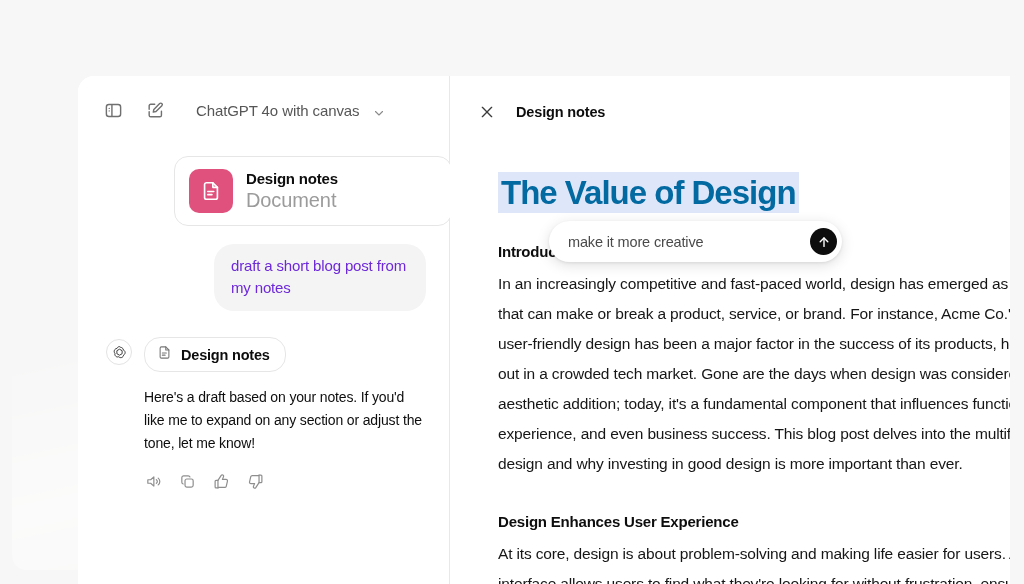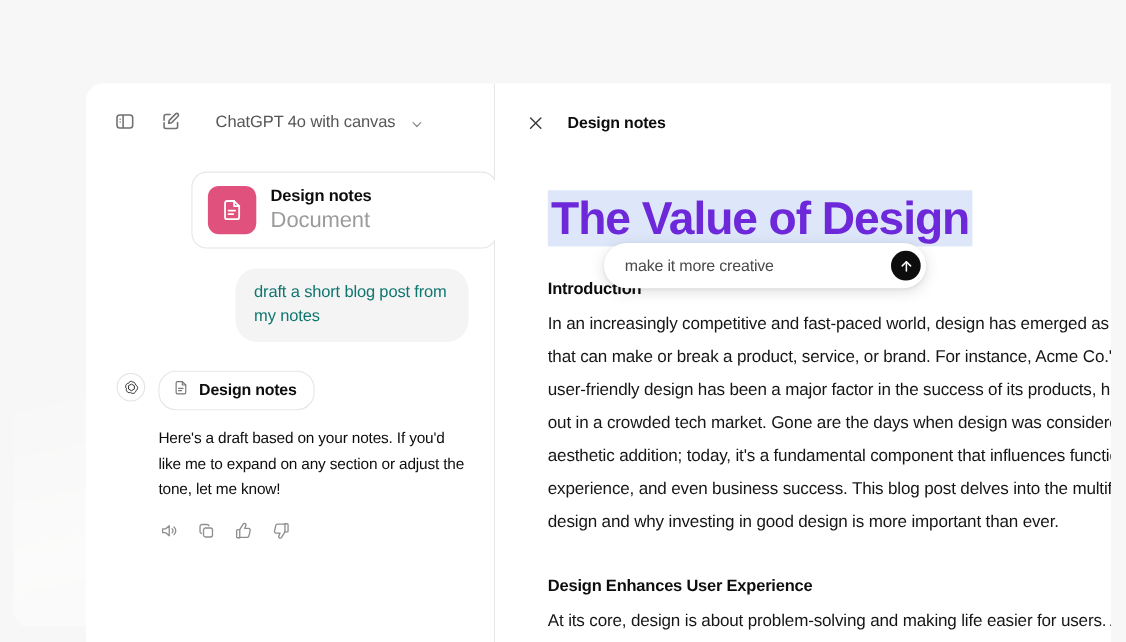--- a/index.html
+++ b/index.html
@@ -160,21 +160,21 @@
   .doc-sub { font-size: 20px; color: #9b9b9b; letter-spacing: -0.1px; }
 
   
   .user-row { display: flex; justify-content: flex-end; margin-top: 18px; padding-right: 1px; }
   .user-bubble {
     background: #f4f4f4;
     border-radius: 20px;
     padding: 11px 17px 12px;
     max-width: 212px;
     font-size: 15px;
-    color: #0f766e;
+    color: #6d28d9;
     line-height: 1.48;
     letter-spacing: -0.15px;
   }
 
   
   .assistant-row { display: flex; gap: 12px; margin-top: 26px; }
   .gpt-avatar {
     width: 26px; height: 26px; flex: 0 0 26px;
     border-radius: 50%;
     border: 1px solid #e3e3e3;
@@ -243,23 +243,23 @@
     color: #0d0d0d;
     letter-spacing: -0.15px;
   }
 
   .doc-body {
     padding: 46px 0 0 48px;
     width: 640px;
   }
 
   .doc-h1 {
-    font-size: 42px;
+    font-size: 33px;
     font-weight: bold;
-    color: #6d28d9;
+    color: #0369a1;
     letter-spacing: -1.0px;
     line-height: 1.18;
     display: inline;
     background: #dde7f9;
     box-decoration-break: clone;
     -webkit-box-decoration-break: clone;
     padding: 2px 3px;
   }
 
   .doc-h2 {

